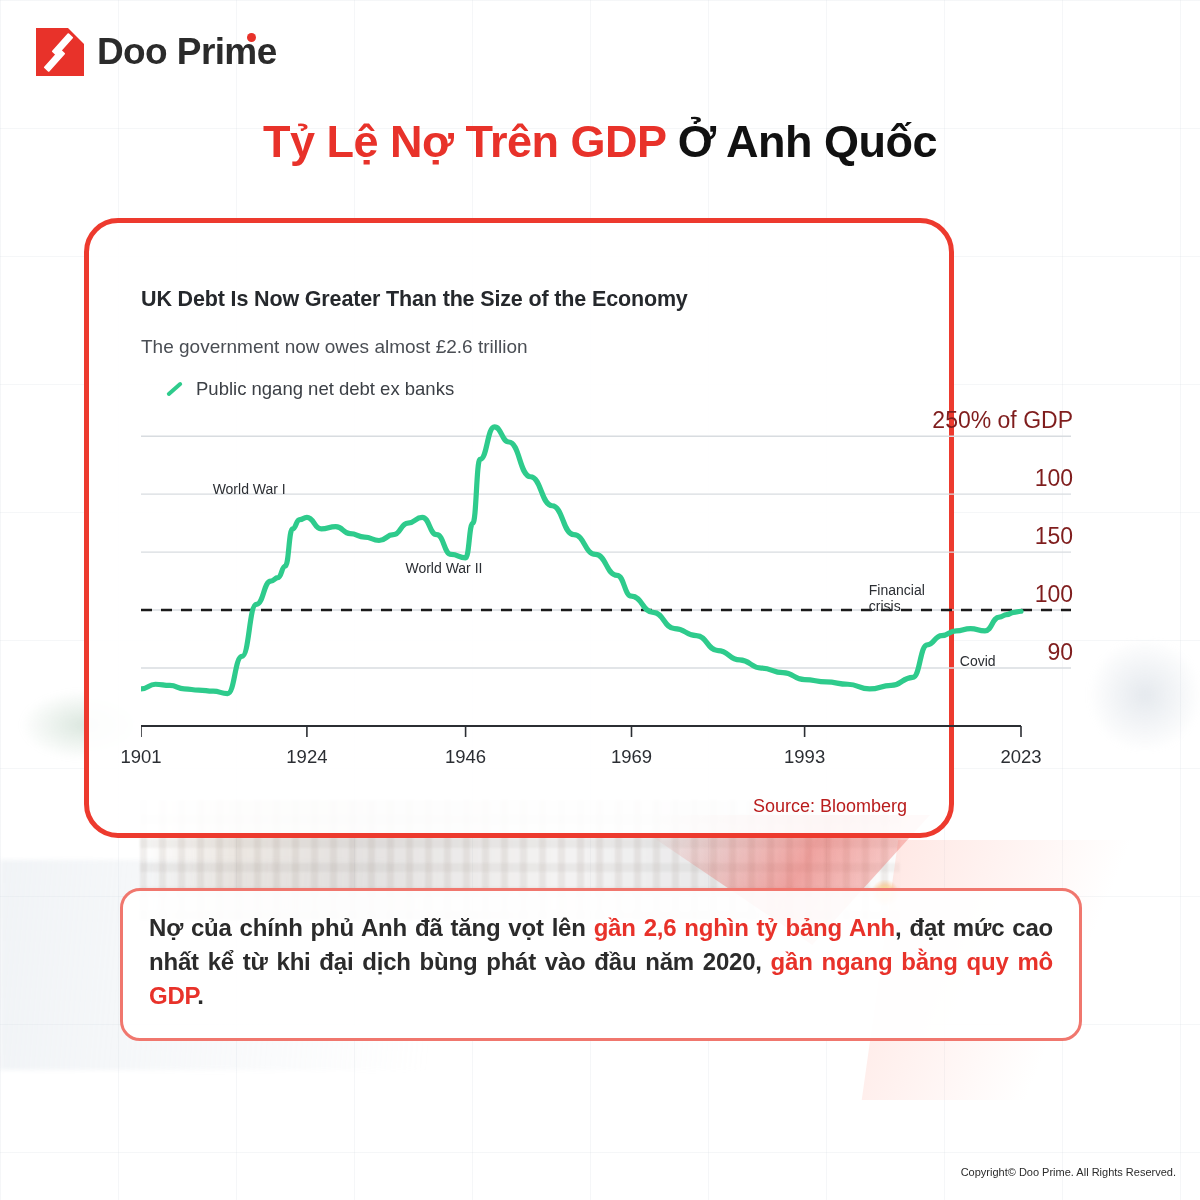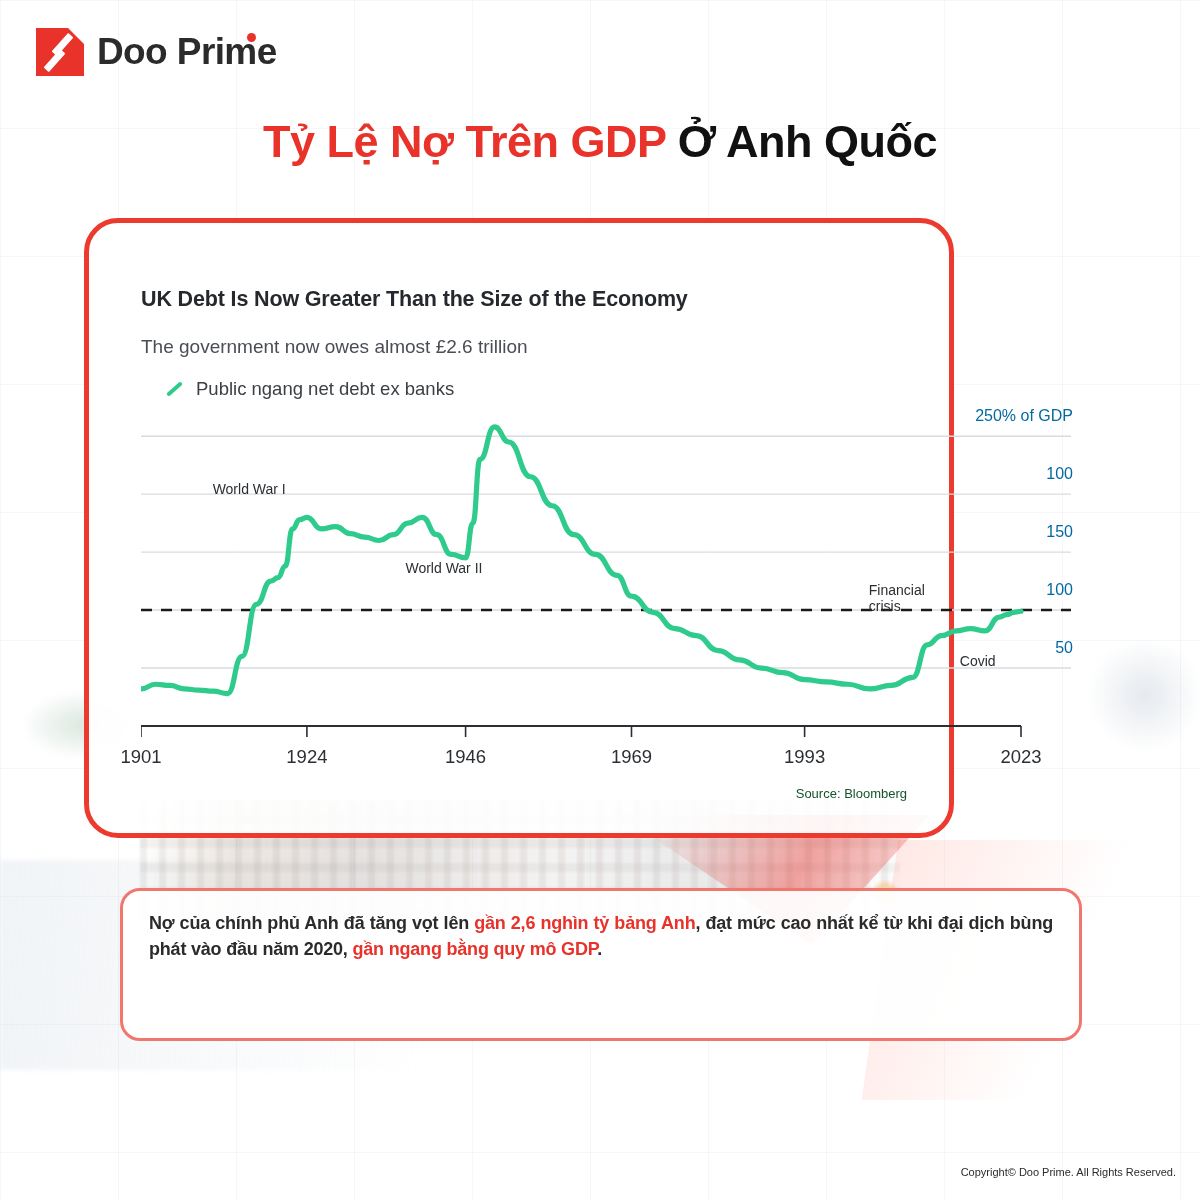--- a/index.html
+++ b/index.html
@@ -132,45 +132,45 @@
     transform:rotate(-41deg); flex:none;
   }
   .legend-label { font-size:18.5px; color:#3C4046; }
 
   .plot {
     position:absolute; left:52px; top:190px; width:930px; height:345px;
   }
   .plot svg { display:block; }
 
   .ylab {
-    position:absolute; font-size:16px; color:#0369a1; text-align:left;
+    position:absolute; font-size:23px; color:#7f1d1d; text-align:left;
     right:-2px; white-space:nowrap;
   }
   .xlab {
     position:absolute; font-size:18.5px; color:#2B2E33; text-align:center;
     white-space:nowrap; transform:translateX(-50%);
   }
   .annot {
     position:absolute; font-size:14px; color:#2B2E33; white-space:nowrap;
   }
   .annot.two-line { text-align:left; line-height:1.12; }
   .source {
-    position:absolute; right:42px; bottom:32px;
-    font-size:13px; color:#14532d;
+    position:absolute; right:42px; bottom:16px;
+    font-size:18px; color:#b91c1c;
   }
 
   
   .caption-card {
     position:absolute; left:120px; top:888px; width:962px; height:153px;
     border:3px solid #F0776E; border-radius:20px;
     background:rgba(255,255,255,.93);
     padding:20px 26px 0 26px;
   }
   .caption-text {
-    font-size:18px; font-weight:bold; color:#2B2B2B;
+    font-size:24px; font-weight:bold; color:#2B2B2B;
     line-height:1.42; text-align:justify; letter-spacing:-.2px;
   }
   .caption-text .cap-red { color:#E8322A; }
 
   .footer {
     position:absolute; right:24px; bottom:22px;
     font-size:11px; color:#2B2B2B;
   }
 </style>
 </head>
@@ -234,21 +234,21 @@
         </g>
       <path id="ref-line" fill="none" stroke="#1A1A1A" stroke-width="2.6" stroke-dasharray="11 9" d="M 0 197.07407407407408 L 930 197.07407407407408"></path>
       <path id="series-path" fill="none" stroke="#2ECB8C" stroke-width="5.2" stroke-linejoin="round" stroke-linecap="round" d="M 0.00 275.90 C 7.21 275.90, 7.21 271.27, 14.43 271.27 C 21.64 271.27, 21.64 272.43, 28.85 272.43 C 36.07 272.43, 36.07 275.90, 43.28 275.90 C 50.49 275.90, 50.49 277.06, 57.70 277.06 C 64.92 277.06, 64.92 278.22, 72.13 278.22 C 79.34 278.22, 79.34 280.54, 86.56 280.54 C 93.77 280.54, 93.77 243.44, 100.98 243.44 C 108.20 243.44, 108.20 191.28, 115.41 191.28 C 122.62 191.28, 122.62 168.09, 129.84 168.09 C 133.44 168.09, 133.44 164.61, 137.05 164.61 C 140.66 164.61, 140.66 153.02, 144.26 153.02 C 147.87 153.02, 147.87 115.93, 151.48 115.93 C 155.08 115.93, 155.08 106.65, 158.69 106.65 C 162.30 106.65, 162.30 104.33, 165.90 104.33 C 173.11 104.33, 173.11 115.93, 180.33 115.93 C 187.54 115.93, 187.54 113.61, 194.75 113.61 C 201.97 113.61, 201.97 120.56, 209.18 120.56 C 216.39 120.56, 216.39 124.04, 223.61 124.04 C 230.82 124.04, 230.82 127.52, 238.03 127.52 C 245.25 127.52, 245.25 121.72, 252.46 121.72 C 259.67 121.72, 259.67 110.13, 266.89 110.13 C 274.10 110.13, 274.10 104.33, 281.31 104.33 C 288.52 104.33, 288.52 121.72, 295.74 121.72 C 302.95 121.72, 302.95 141.43, 310.16 141.43 C 317.38 141.43, 317.38 144.91, 324.59 144.91 C 328.20 144.91, 328.20 110.13, 331.80 110.13 C 335.41 110.13, 335.41 46.37, 339.02 46.37 C 346.23 46.37, 346.23 13.91, 353.44 13.91 C 360.66 13.91, 360.66 28.98, 367.87 28.98 C 378.69 28.98, 378.69 63.76, 389.51 63.76 C 400.33 63.76, 400.33 92.74, 411.15 92.74 C 421.97 92.74, 421.97 121.72, 432.79 121.72 C 443.61 121.72, 443.61 141.43, 454.43 141.43 C 465.25 141.43, 465.25 162.30, 476.07 162.30 C 483.28 162.30, 483.28 183.16, 490.49 183.16 C 501.31 183.16, 501.31 199.39, 512.13 199.39 C 522.95 199.39, 522.95 215.62, 533.77 215.62 C 544.59 215.62, 544.59 222.58, 555.41 222.58 C 566.23 222.58, 566.23 237.65, 577.05 237.65 C 587.87 237.65, 587.87 246.92, 598.69 246.92 C 609.51 246.92, 609.51 255.04, 620.33 255.04 C 631.15 255.04, 631.15 259.67, 641.97 259.67 C 652.79 259.67, 652.79 266.63, 663.61 266.63 C 674.43 266.63, 674.43 268.95, 685.25 268.95 C 696.07 268.95, 696.07 271.27, 706.89 271.27 C 717.70 271.27, 717.70 275.90, 728.52 275.90 C 739.34 275.90, 739.34 272.43, 750.16 272.43 C 760.98 272.43, 760.98 264.31, 771.80 264.31 C 779.02 264.31, 779.02 231.85, 786.23 231.85 C 793.44 231.85, 793.44 222.58, 800.66 222.58 C 807.87 222.58, 807.87 217.94, 815.08 217.94 C 822.30 217.94, 822.30 215.62, 829.51 215.62 C 836.72 215.62, 836.72 217.94, 843.93 217.94 C 851.15 217.94, 851.15 204.03, 858.36 204.03 C 861.97 204.03, 861.97 201.71, 865.57 201.71 C 869.18 201.71, 869.18 199.39, 872.79 199.39 C 876.39 199.39, 876.39 198.23, 880.00 198.23"></path>
     </svg>
 
     <div id="ylabels">
         <div class="ylab" style="top: -5.81481px;">250% of GDP</div>
         <div class="ylab" style="top: 52.1481px;">100</div>
         <div class="ylab" style="top: 110.111px;">150</div>
         <div class="ylab" style="top: 168.074px;">100</div>
-        <div class="ylab" style="top: 226.037px;">50</div>
+        <div class="ylab" style="top: 226.037px;">90</div>
       </div>
     <div id="xlabels">
         <div class="xlab" style="left: 0px; top: 333px;">1901</div>
         <div class="xlab" style="left: 165.902px; top: 333px;">1924</div>
         <div class="xlab" style="left: 324.59px; top: 333px;">1946</div>
         <div class="xlab" style="left: 490.492px; top: 333px;">1969</div>
         <div class="xlab" style="left: 663.607px; top: 333px;">1993</div>
         <div class="xlab" style="left: 880px; top: 333px;">2023</div>
       </div>
     <div id="annots">

